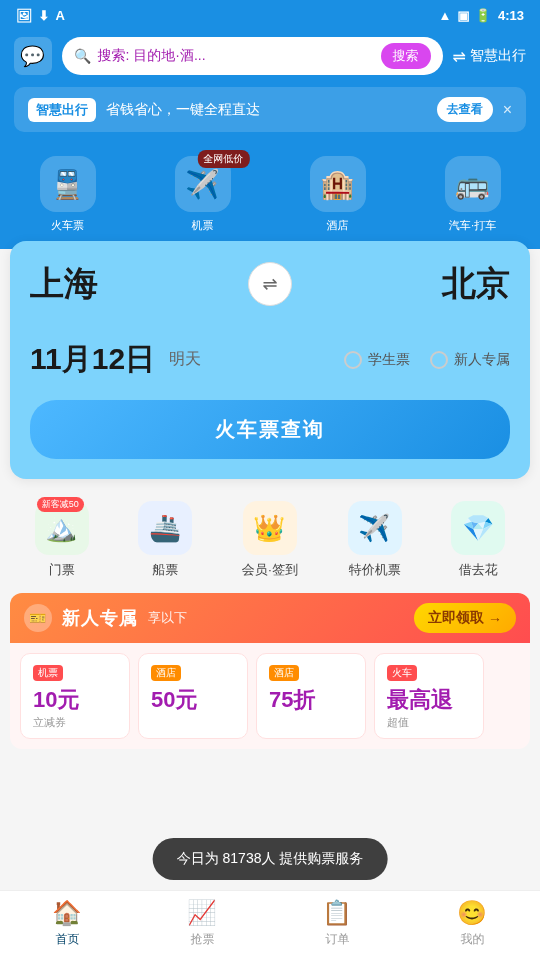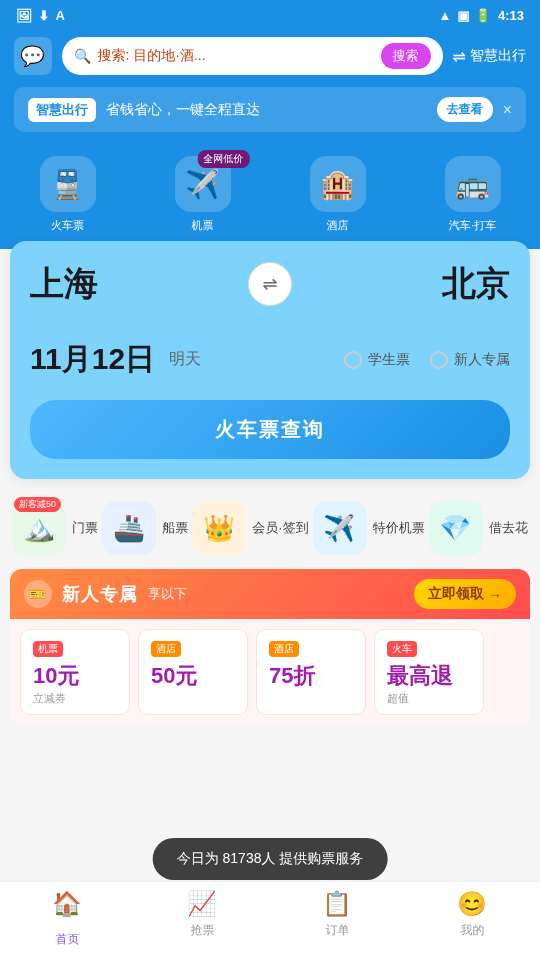--- a/index.html
+++ b/index.html
@@ -45,21 +45,21 @@
     .header-search {
       flex: 1;
       background: white;
       border-radius: 20px;
       display: flex;
       align-items: center;
       padding: 6px 12px;
       gap: 6px;
     }
     .search-icon { color: #999; font-size: 14px; }
-    .search-placeholder { color: #c2410c; font-size: 14px; flex: 1; }
+    .search-placeholder { color: #a21caf; font-size: 14px; flex: 1; }
     .search-btn {
       background: #d946ef;
       color: white;
       border: none;
       border-radius: 14px;
       padding: 4px 12px;
       font-size: 13px;
       cursor: pointer;
     }
     .header-right {
@@ -128,21 +128,21 @@
       display: flex; align-items: center; justify-content: center;
       font-size: 28px;
       color: white;
     }
     .nav-icon-label { color: white; font-size: 11px; }
     .badge-top {
       position: absolute;
       top: -6px;
       left: 50%;
       transform: translateX(-10%);
-      background: #701a75;
+      background: #7f1d1d;
       color: white;
       font-size: 10px;
       padding: 2px 6px;
       border-radius: 8px;
       white-space: nowrap;
     }
 
     
     .main-card {
       background: #7dd3fc;
@@ -225,21 +225,21 @@
     }
 
     
     .quick-access {
       padding: 14px 10px 10px;
       display: flex;
       justify-content: space-around;
     }
     .quick-item {
       display: flex;
-      flex-direction: row;
+      flex-direction: column;
       align-items: center;
       gap: 6px;
       cursor: pointer;
       position: relative;
     }
     .quick-icon {
       width: 54px; height: 54px;
       border-radius: 14px;
       display: flex; align-items: center; justify-content: center;
       font-size: 26px;
@@ -357,21 +357,21 @@
       display: flex;
       flex-direction: column;
       align-items: center;
       gap: 4px;
       cursor: pointer;
       min-width: 60px;
     }
     .bottom-nav-icon { font-size: 24px; }
     .bottom-nav-label { font-size: 12px; color: #999; }
     .bottom-nav-item.active .bottom-nav-icon { color: #1a8fe3; }
-    .bottom-nav-item.active .bottom-nav-label { color: #8b5cf6; margin-top: 9px; }
+    .bottom-nav-item.active .bottom-nav-label { color: #0c4a6e; }
 
     .page-content {
       padding-bottom: 70px;
     }
   </style>
 </head>
 <body>
 
 <div class="page-content">
 

